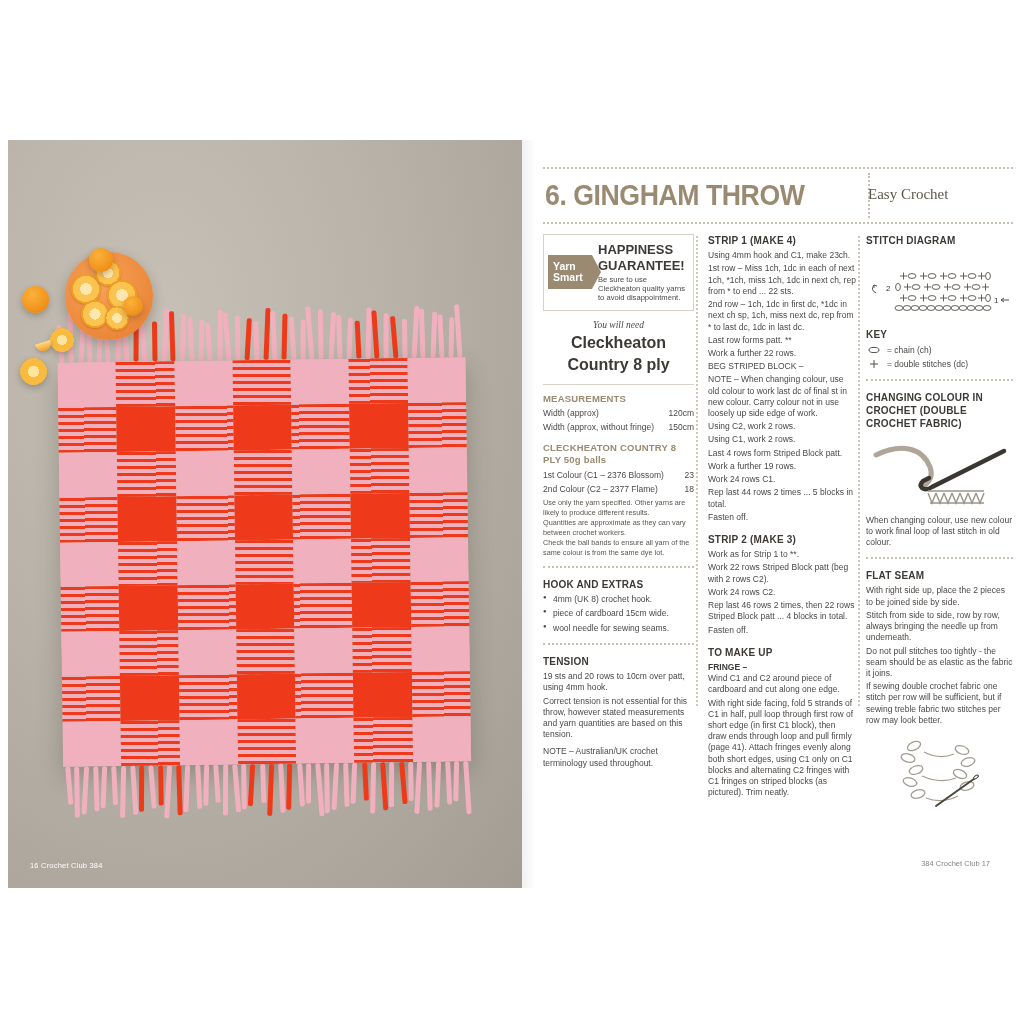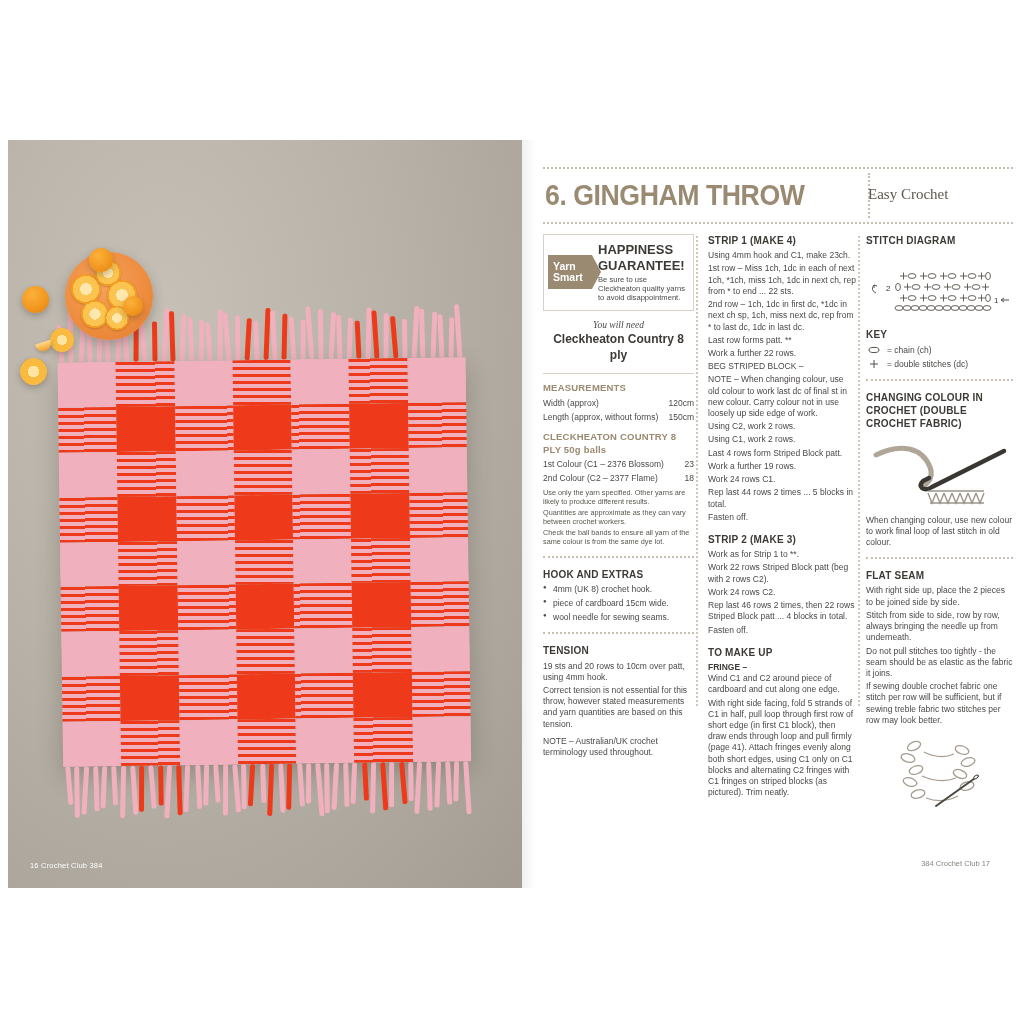--- a/index.html
+++ b/index.html
@@ -66,21 +66,21 @@
   .yarnsmart { border:1px solid #d8d2c6; padding:7px 6px 7px 4px; display:flex; gap:6px; align-items:center; }
   .ys-badge { position:relative; flex:0 0 44px; height:34px; background:#9a8a72; color:#fff;
     font-weight:bold; font-size:10.5px; line-height:1.1; display:flex; flex-direction:column;
     justify-content:center; padding-left:5px; }
   .ys-badge::after { content:""; position:absolute; right:-9px; top:0; border-top:17px solid transparent;
     border-bottom:17px solid transparent; border-left:9px solid #9a8a72; }
   .ys-text { font-size:7.6px; line-height:1.25; }
   .ys-text b { display:block; font-size:13px; color:#3d3a36; }
   .youneed { text-align:center; margin-top:8px; }
   .youneed .lbl { font-family:"Liberation Serif", serif; font-style:italic; font-size:9.5px; color:#4c4947; }
-  .youneed .prod { font-weight:bold; font-size:12px; color:#3d3a36; margin-top:1px; }
+  .youneed .prod { font-weight:bold; font-size:16px; color:#3d3a36; margin-top:1px; }
   .solid-sep { border-top:1px solid #d8d2c6; margin:9px 0 2px; }
 
   .mrow { display:flex; justify-content:space-between; margin:3px 0; }
   .mrow .v { text-align:right; }
   .smallprint { font-size:7.3px; line-height:1.3; color:#5a5650; }
   .smallprint div { margin-bottom:1px; }
 
   ul.bullets { list-style:none; margin-top:2px; }
   ul.bullets li { position:relative; padding-left:10px; margin:3px 0; }
   ul.bullets li::before { content:"●"; position:absolute; left:0; top:0; font-size:6px; color:#4c4947; }
@@ -309,21 +309,21 @@
       </div>
 
       <div class="solid-sep"></div>
 
       <div class="h-taupe">MEASUREMENTS</div>
       <div class="mrow">
         <span>Width (approx)</span>
         <span class="v">120cm</span>
       </div>
       <div class="mrow">
-        <span>Length (approx, without forms)</span>
+        <span>Width (approx, without fringe)</span>
         <span class="v">150cm</span>
       </div>
 
       <div class="h-taupe">CLECKHEATON COUNTRY 8 PLY 50g balls</div>
       <div class="mrow">
         <span>1st Colour (C1 – 2376 Blossom)</span>
         <span class="v">23</span>
       </div>
       <div class="mrow">
         <span>2nd Colour (C2 – 2377 Flame)</span>

